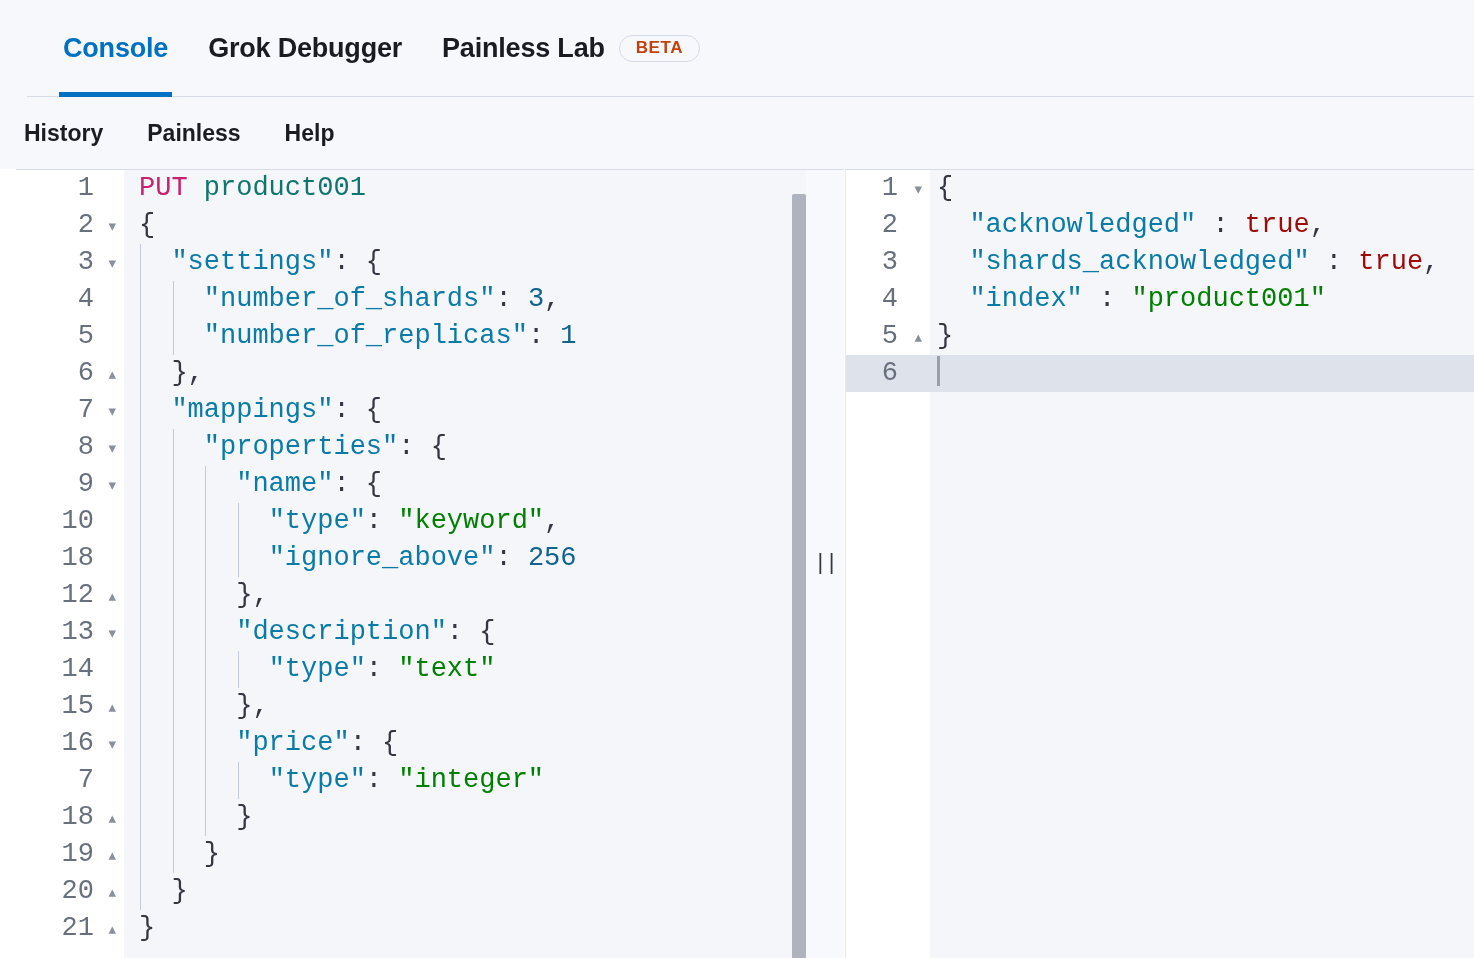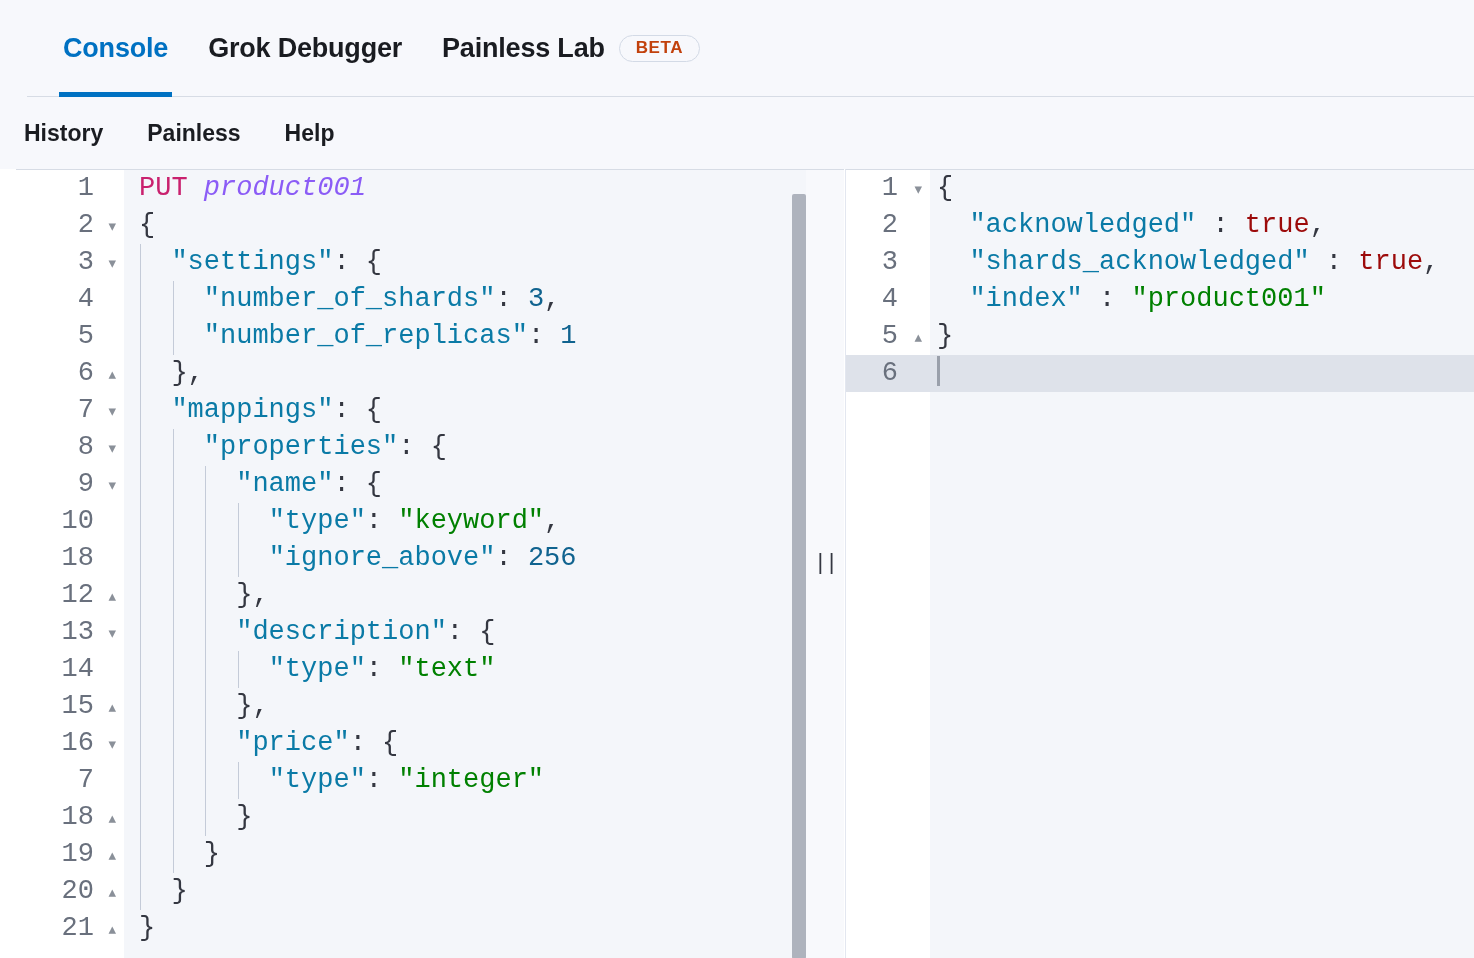--- a/index.html
+++ b/index.html
@@ -226,21 +226,21 @@
   .guide {
     position: absolute;
     top: 0;
     width: 1px;
     height: 37px;
     background: #c4cbd8;
   }
 
   
   .t-method { color: #c9216e; margin-top: 6px; }
-  .t-url    { color: #8b5cf6; font-style: italic; }
+  .t-url    { color: #0f766e; }
   .t-key    { color: #0a7aa6; }
   .t-string { color: #008000; }
   .t-number { color: #10638f; }
   .t-bool   { color: #9c0a0a; }
   .t-punct  { color: #343741; }
 
   
   .vscroll {
     position: absolute;
     left: 776px; top: 0;

